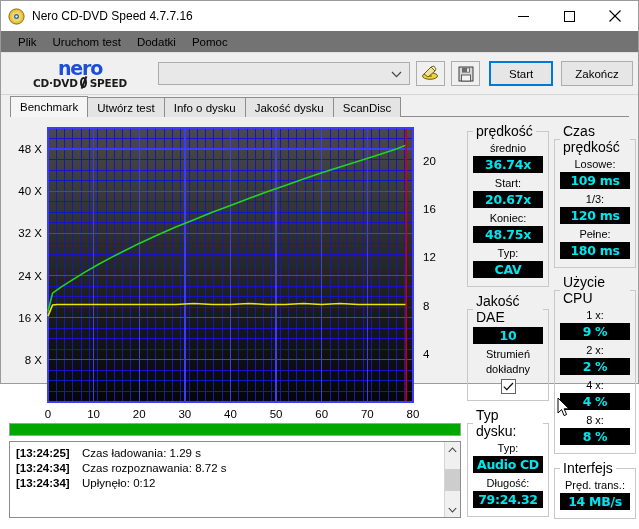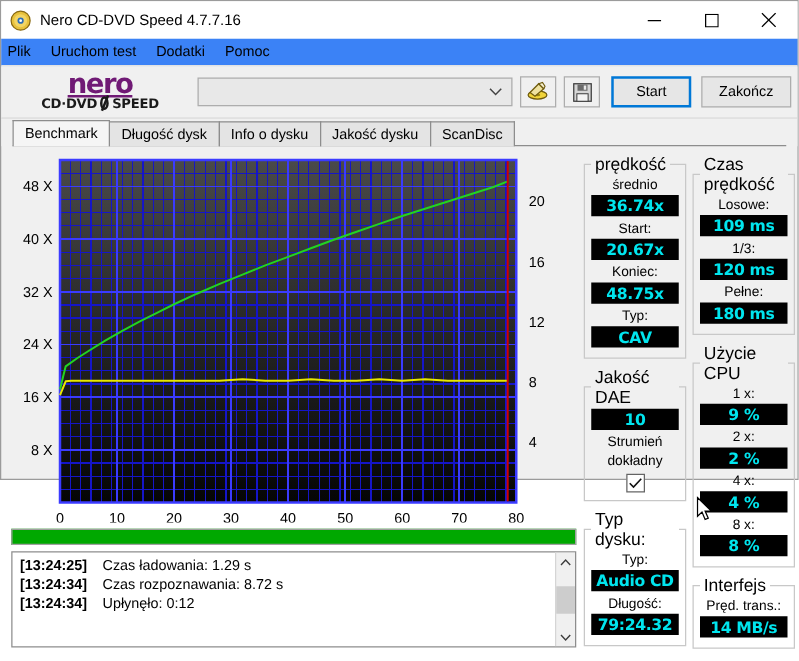--- a/index.html
+++ b/index.html
@@ -49,23 +49,23 @@
     display: flex; align-items: center; justify-content: center;
     font-size: 12px;
     color: #000;
     background: transparent;
     border: 0;
   }
   .winbtn svg { display:block; }
   
   .menubar {
     height: 22px; flex: 0 0 22px;
-    background: #3b82f6;
+    background: #737373;
     display: flex; align-items: center;
-    padding-left: 5px;
+    padding-left: 17px;
     box-sizing: border-box;
     border-bottom: 1px solid #e2e2e2;
   }
   .menuitem {
     font-size: 11.5px;
     padding: 2px 9px 2px 0;
     margin-right: 7px;
     color: #000;
     white-space: nowrap;
   }
@@ -80,25 +80,24 @@
   }
   .logo {
     width: 140px; flex: 0 0 140px;
     display: flex; flex-direction: column;
     align-items: center; justify-content: center;
     margin-right: 8px;
   }
   .logo-main {
     font-family: "DejaVu Sans", sans-serif;
     font-weight: bold;
-    font-size: 22px;
+    font-size: 19px;
     letter-spacing: -1.2px;
     line-height: 18px;
-    color: #701a75;
-    text-decoration: underline;
+    color: #1d4ed8;
   }
   .logo-sub {
     font-family: "DejaVu Sans", sans-serif;
     font-weight: bold;
     font-size: 10.5px;
     letter-spacing: -0.2px;
     line-height: 12px;
     color: #1a1a1a;
     display: flex; align-items: center;
   }
@@ -402,21 +401,21 @@
         <rect x="3.5" y="9" width="9" height="6" fill="#f4f4f4" stroke="#3c3c3c" stroke-width="0.8"></rect>
       </svg>
     </div>
 
     <div class="btn-main">Start</div>
     <div class="btn-sec">Zakończ</div>
   </div>
 
   <div class="tabstrip">
     <div class="tab active">Benchmark</div>
-    <div class="tab">Długość dysk</div>
+    <div class="tab">Utwórz test</div>
     <div class="tab">Info o dysku</div>
     <div class="tab">Jakość dysku</div>
     <div class="tab">ScanDisc</div>
   </div>
 
   <div class="content">
 
     <div class="left-col">
 
       <div class="chart-wrap">

